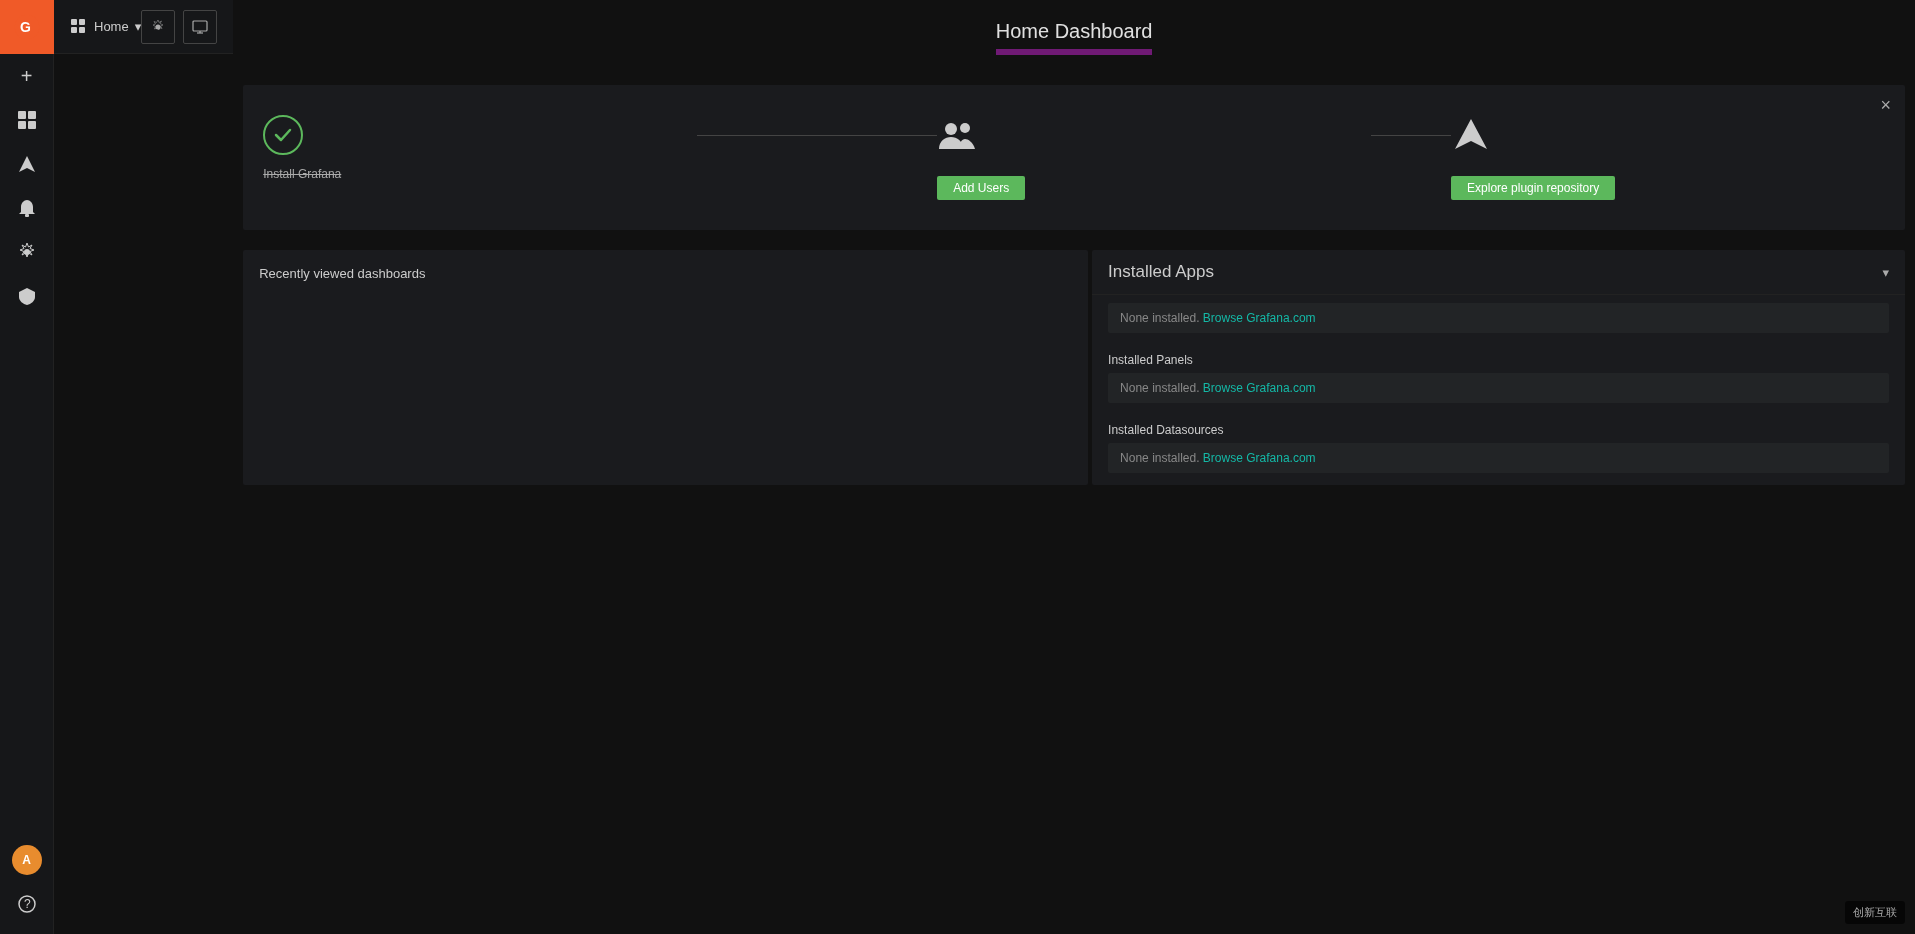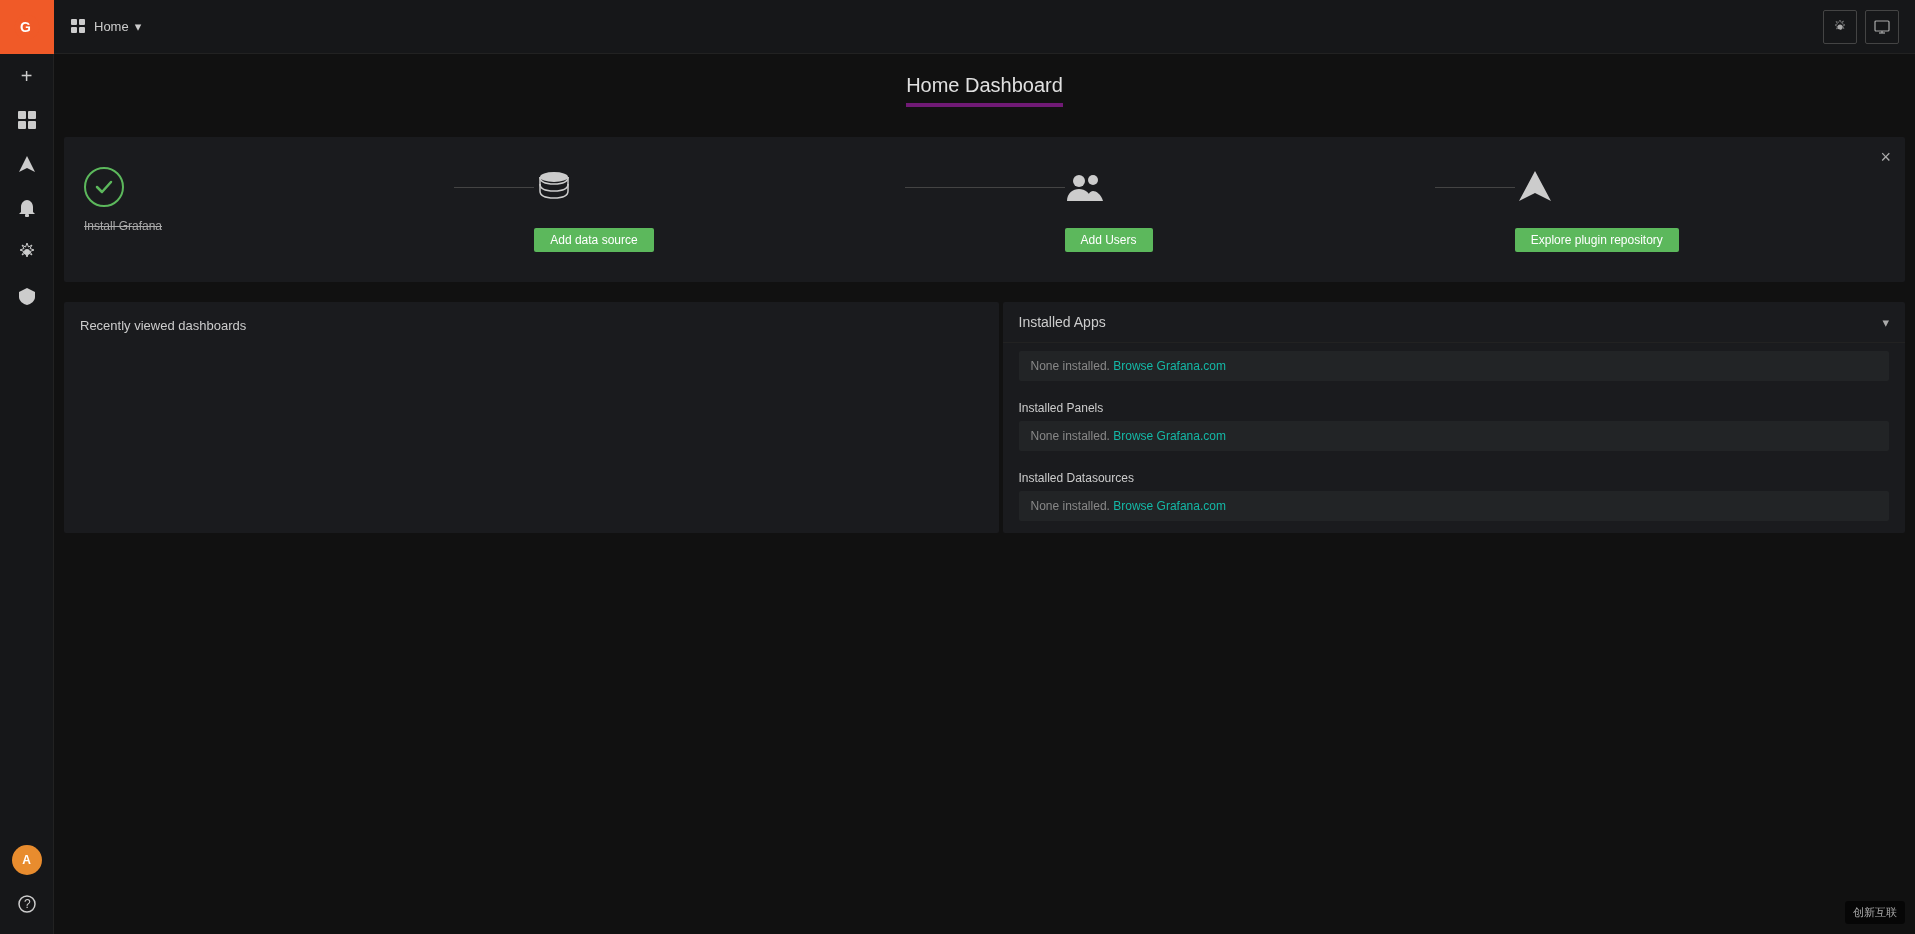--- a/index.html
+++ b/index.html
@@ -63,21 +63,21 @@
       justify-content: center;
       font-size: 12px;
       font-weight: bold;
       color: #fff;
     }
 
     
     .main {
       flex: 1;
       display: flex;
-      flex-direction: column;
+      flex-direction: row;
       overflow: hidden;
     }
 
     
     .topnav {
       height: 54px;
       background: #161719;
       display: flex;
       align-items: center;
       padding: 0 16px;
@@ -124,21 +124,21 @@
 
     
     .page-title {
       text-align: center;
       margin-bottom: 30px;
     }
     .page-title h1 {
       font-size: 20px;
       font-weight: 400;
       color: #e0e0e0;
-      border-bottom: 4px solid #701a75;
+      border-bottom: 6px solid #701a75;
       display: inline-block;
       padding-bottom: 6px;
     }
 
     
     .getting-started {
       background: #1a1b1e;
       margin: 0 10px 20px 10px;
       padding: 30px 20px;
       border-radius: 2px;
@@ -219,21 +219,21 @@
       border-radius: 2px;
     }
     .right-panel-header {
       display: flex;
       align-items: center;
       justify-content: space-between;
       padding: 12px 16px;
       border-bottom: 1px solid #222;
     }
     .right-panel-header-title {
-      font-size: 14px;
+      font-size: 17px;
       color: #ccc;
     }
     .right-panel-header-chevron { color: #aaa; cursor: pointer; }
 
     .installed-section {
       padding: 8px 16px 12px;
     }
     .installed-section-title {
       font-size: 12px;
       color: #ccc;
@@ -387,33 +387,20 @@
           <div class="check-circle">
             <svg width="22" height="22" viewBox="0 0 22 22" fill="none">
               <polyline points="4,11 9,16 18,6" stroke="#5cb85c" stroke-width="2.5" stroke-linecap="round" stroke-linejoin="round"></polyline>
             </svg>
           </div>
           <span class="gs-step-label">Install Grafana</span>
         </div>
 
         <div class="gs-divider"></div>
 
-        <div class="gs-step">
-          <div class="gs-step-icon">
-            <svg width="40" height="40" viewBox="0 0 40 40" fill="none">
-              <ellipse cx="20" cy="10" rx="14" ry="5" fill="#ccc"></ellipse>
-              <path d="M6 10 Q6 17 20 17 Q34 17 34 10" fill="none" stroke="#ccc" stroke-width="1.5"></path>
-              <path d="M6 17 Q6 24 20 24 Q34 24 34 17" fill="none" stroke="#ccc" stroke-width="1.5"></path>
-              <path d="M6 24 Q6 31 20 31 Q34 31 34 24" fill="none" stroke="#ccc" stroke-width="1.5"></path>
-              <line x1="6" y1="10" x2="6" y2="24" stroke="#ccc" stroke-width="1.5"></line>
-              <line x1="34" y1="10" x2="34" y2="24" stroke="#ccc" stroke-width="1.5"></line>
-            </svg>
-          </div>
-          <button class="gs-step-btn">Add data source</button>
-        </div>
 
         <div class="gs-divider"></div>
 
 
         <div class="gs-divider"></div>
 
         <div class="gs-step">
           <div class="gs-step-icon">
             <svg width="40" height="40" viewBox="0 0 40 40" fill="#ccc">
               <circle cx="14" cy="14" r="6"></circle>

